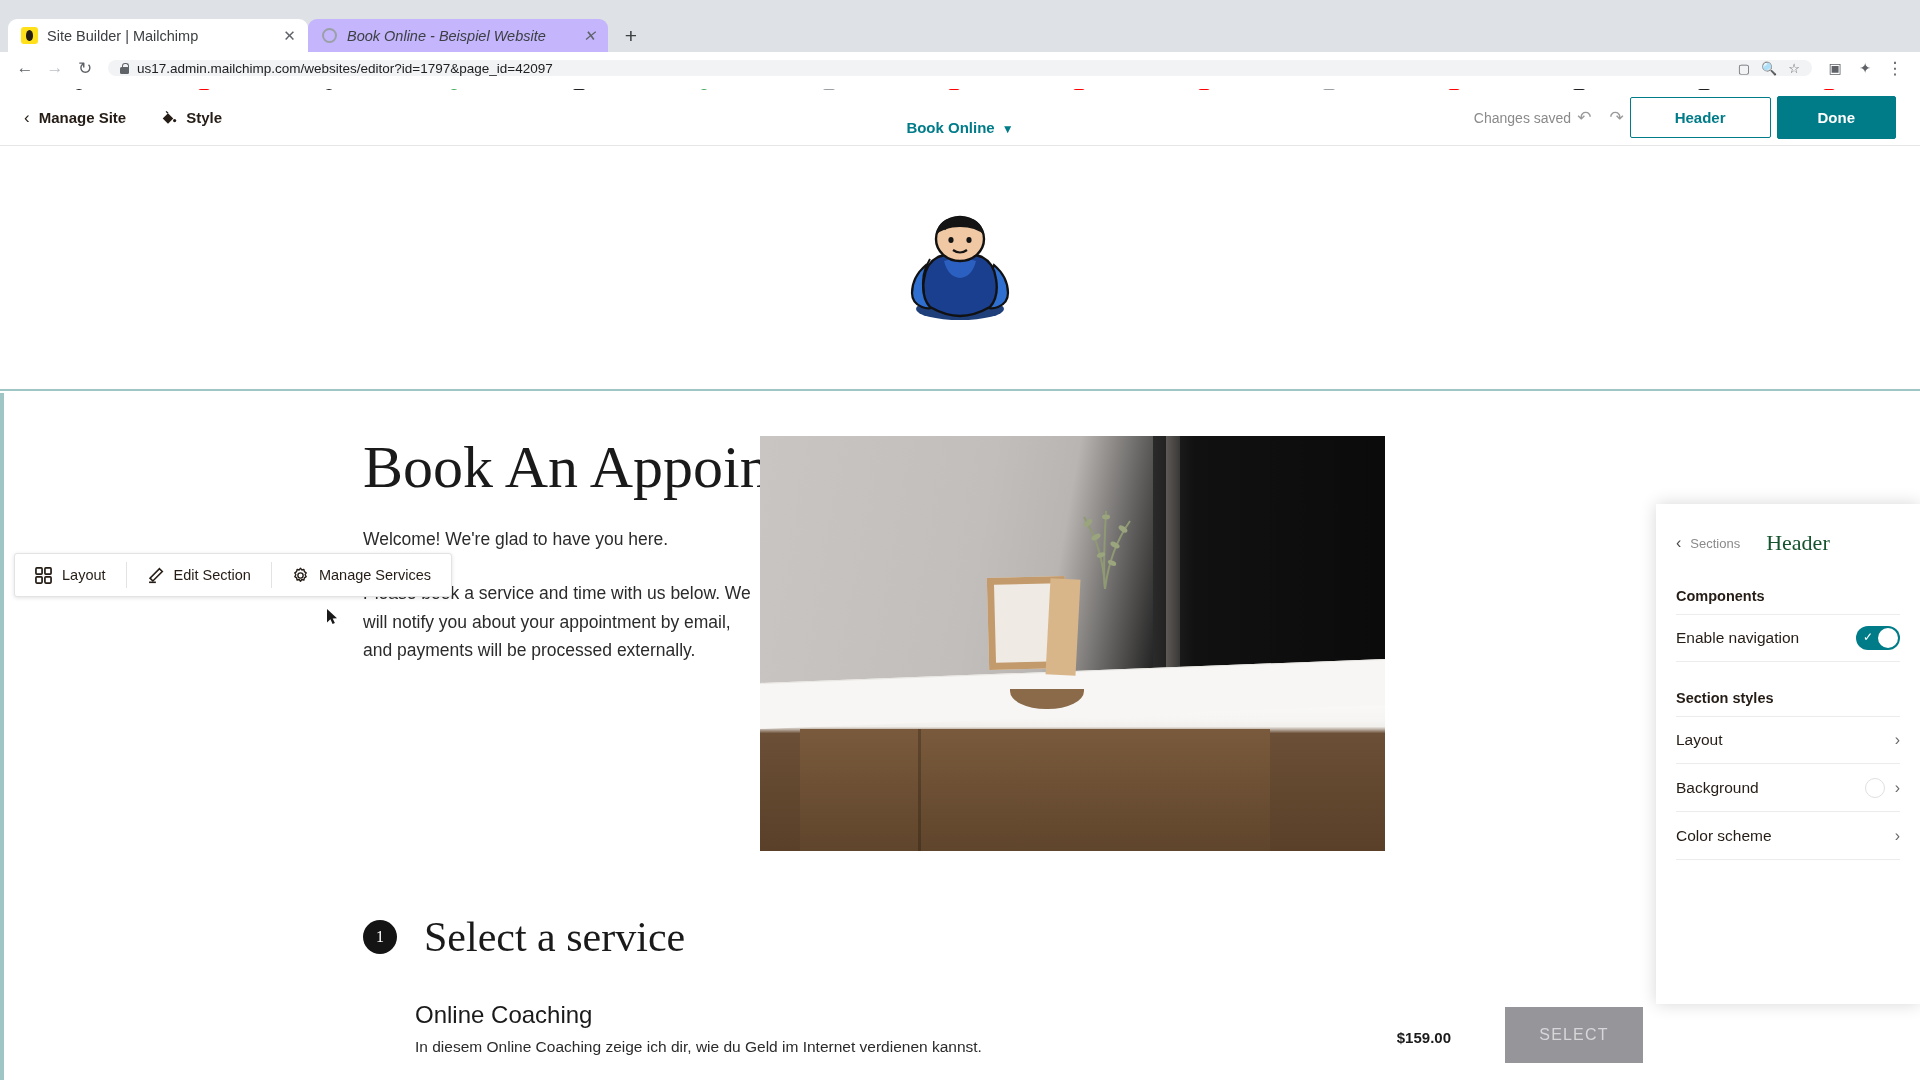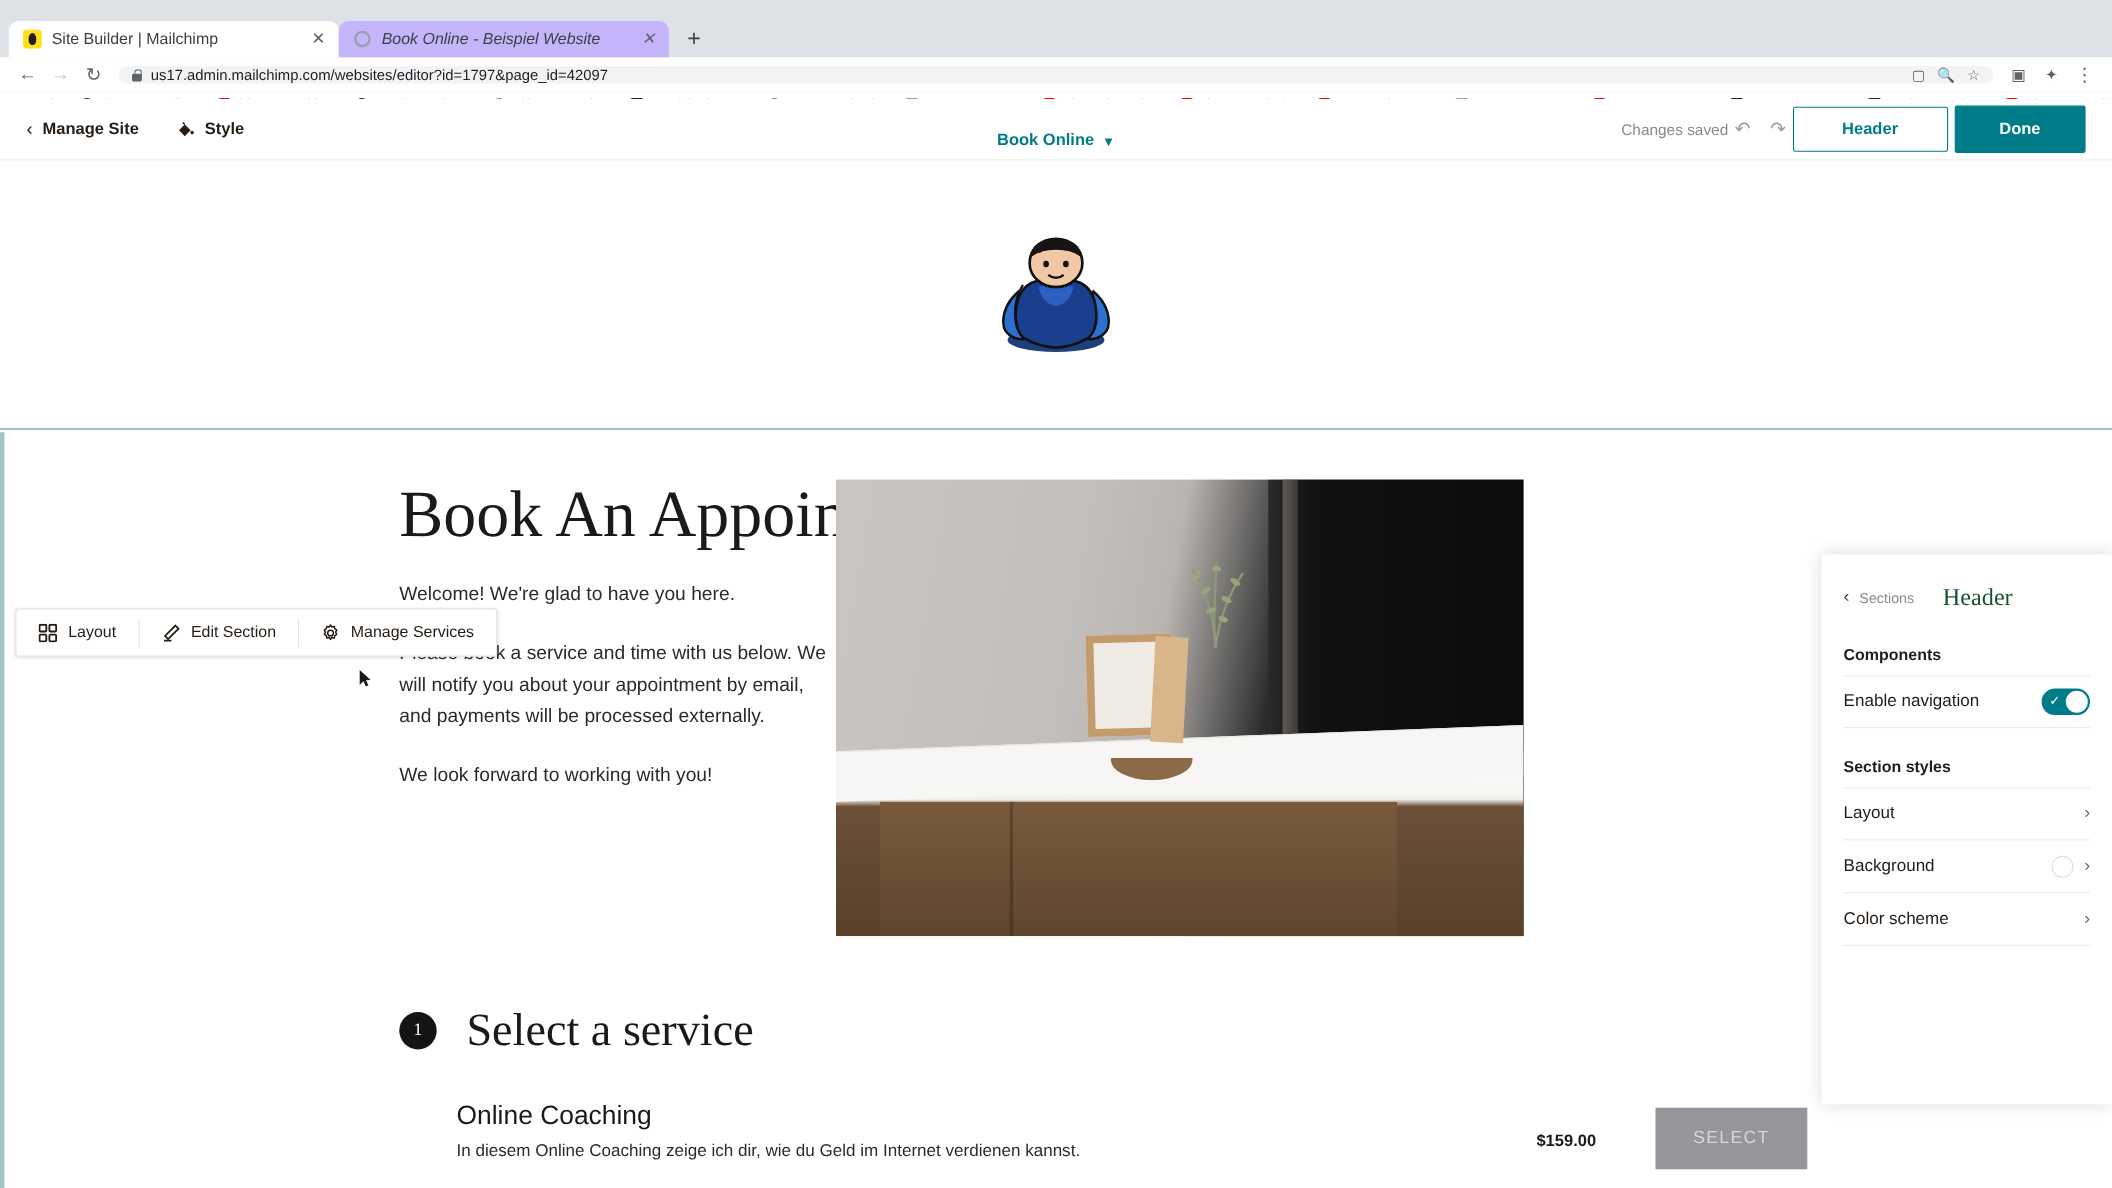--- a/index.html
+++ b/index.html
@@ -568,21 +568,20 @@
       <path d="M1 1 L1 14.5 L4.4 11.3 L6.6 16 L8.9 15 L6.7 10.4 L11 10.2 Z" fill="#1a1a1a"></path>
     </svg>
   </div>
 
   <div class="page-body">
     <div class="hero">
       <div class="hero-text">
         <h1 class="hero-h1">Book An Appointment</h1>
         <p class="hero-p">Welcome! We're glad to have you here.</p>
         <p class="hero-p">Please book a service and time with us below. We will notify you about your appointment by email, and payments will be processed externally.</p>
-        <p class="hero-p">We look forward to working with you!</p>
       </div>
       <div class="hero-img">
         <div class="hi-dark"></div>
         <div class="hi-dark-edge"></div>
         <div class="hi-plant">
           <svg viewBox="0 0 90 92" width="90" height="92">
             <path d="M45 92 C44 70 40 46 24 20" stroke="#8f9a74" stroke-width="2" fill="none"></path>
             <path d="M45 92 C48 68 56 44 70 24" stroke="#8f9a74" stroke-width="2" fill="none"></path>
             <path d="M45 92 C43 72 44 50 46 14" stroke="#8f9a74" stroke-width="2" fill="none"></path>
             <g fill="#9aa57e">

